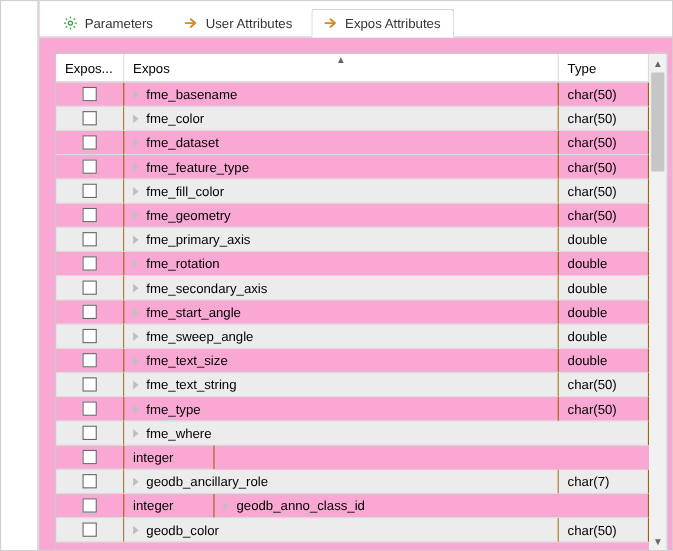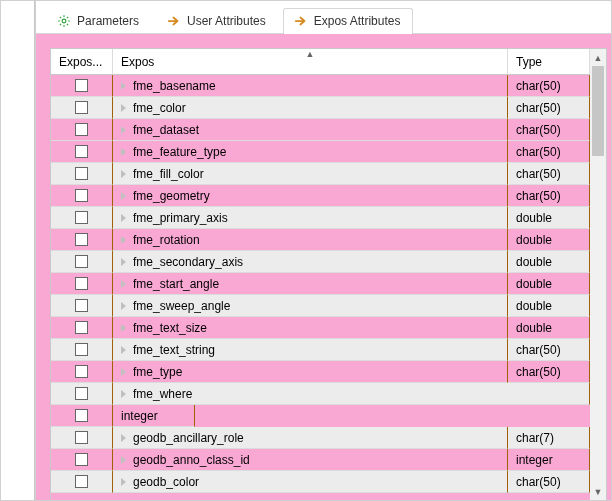--- a/index.html
+++ b/index.html
@@ -376,26 +376,26 @@
                   <span>geodb_ancillary_role</span>
                 </div>
                 <div class="cell col-type">
                   <span>char(7)</span>
                 </div>
               </div>
               <div class="row">
                 <div class="cell col-expose">
                   <span class="chk"></span>
                 </div>
+                <div class="cell col-type">
+                  <span>integer</span>
+                </div>
                 <div class="cell col-name">
                   <span class="tri"></span>
                   <span>geodb_anno_class_id</span>
-                </div>
-                <div class="cell col-type">
-                  <span>integer</span>
                 </div>
               </div>
               <div class="row alt">
                 <div class="cell col-expose">
                   <span class="chk"></span>
                 </div>
                 <div class="cell col-name">
                   <span class="tri"></span>
                   <span>geodb_color</span>
                 </div>

